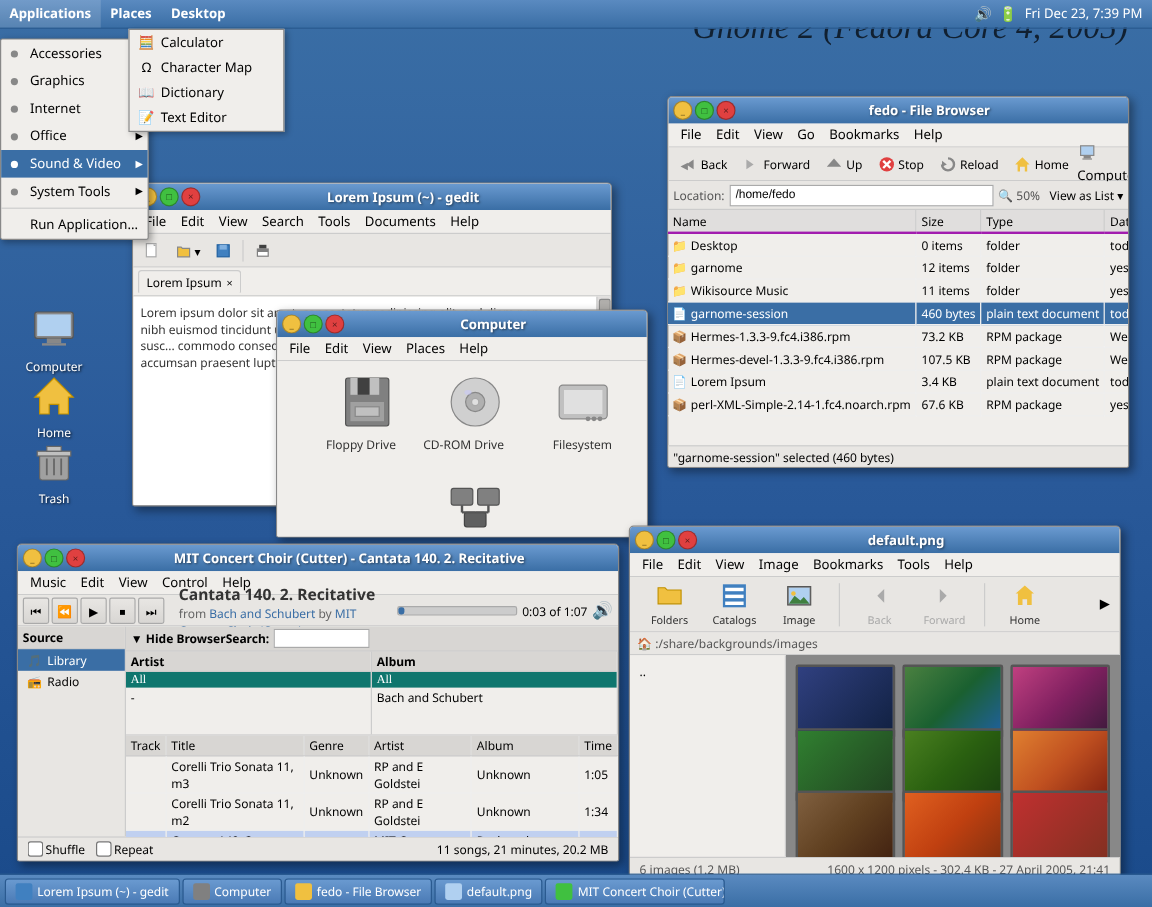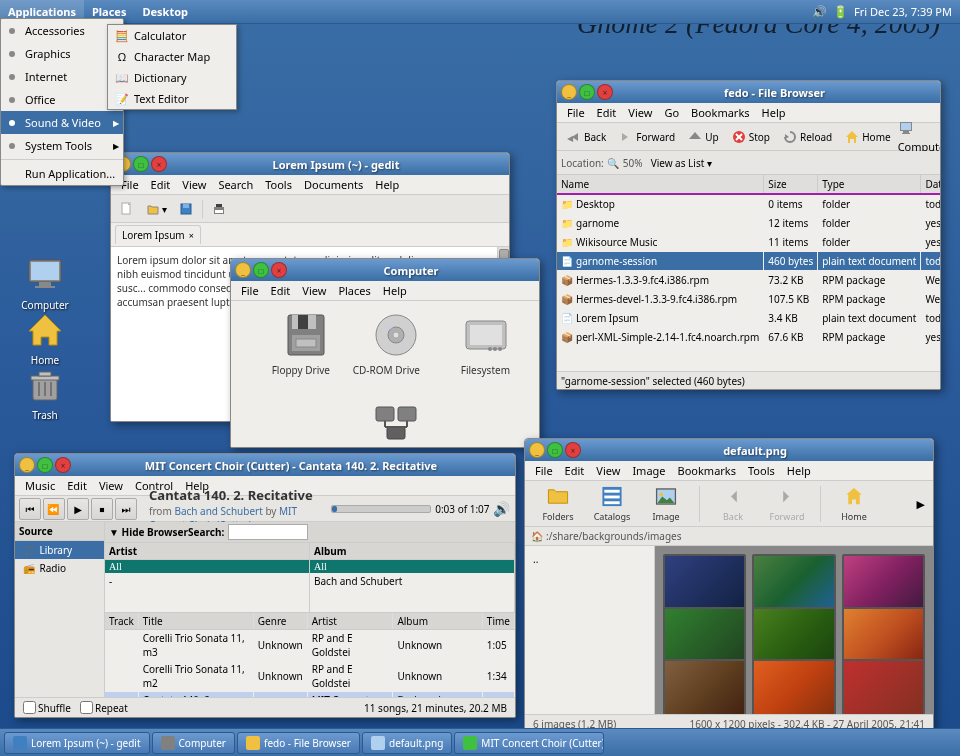--- a/index.html
+++ b/index.html
@@ -117,21 +117,21 @@
     .desktop-icon .icon-label {
       color: white;
       font-size: 10px;
       text-align: center;
       text-shadow: 1px 1px 2px rgba(0,0,0,0.8);
     }
 
     
     .app-menu {
       position: absolute;
-      top: 18px;
+      top: 32px;
       left: 0;
       background: #f0eeeb;
       border: 1px solid #888;
       border-radius: 2px;
       z-index: 200;
       min-width: 120px;
       box-shadow: 2px 2px 5px rgba(0,0,0,0.3);
     }
     .app-menu-item {
       padding: 4px 8px 4px 24px;
@@ -986,20 +986,21 @@
             <rect x="2" y="2" width="12" height="9" fill="#888"></rect>
             <rect x="3" y="3" width="10" height="7" fill="#b0d0f0"></rect>
             <rect x="5" y="11" width="6" height="2" fill="#888"></rect>
             <rect x="4" y="13" width="8" height="1" fill="#888"></rect>
           </svg>
         Computer
       </div>
     </div>
     <div class="fb-location">
       <span class="fb-location-label">Location:</span>
+      <input class="fb-location-bar" type="text" value="/home/fedo" style="">
       <span class="fb-zoom">🔍 50%</span>
       <span style="margin-left:4px;">View as List ▾</span>
     </div>
     <div class="fb-table">
       <table>
         <thead>
           <tr>
             <th>Name</th>
             <th>Size</th>
             <th>Type</th>

